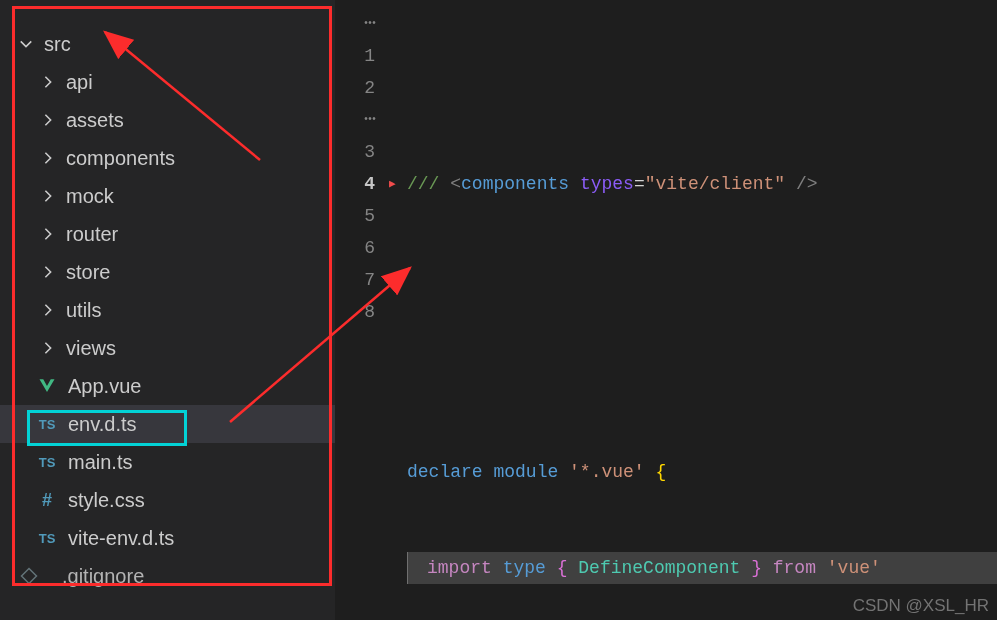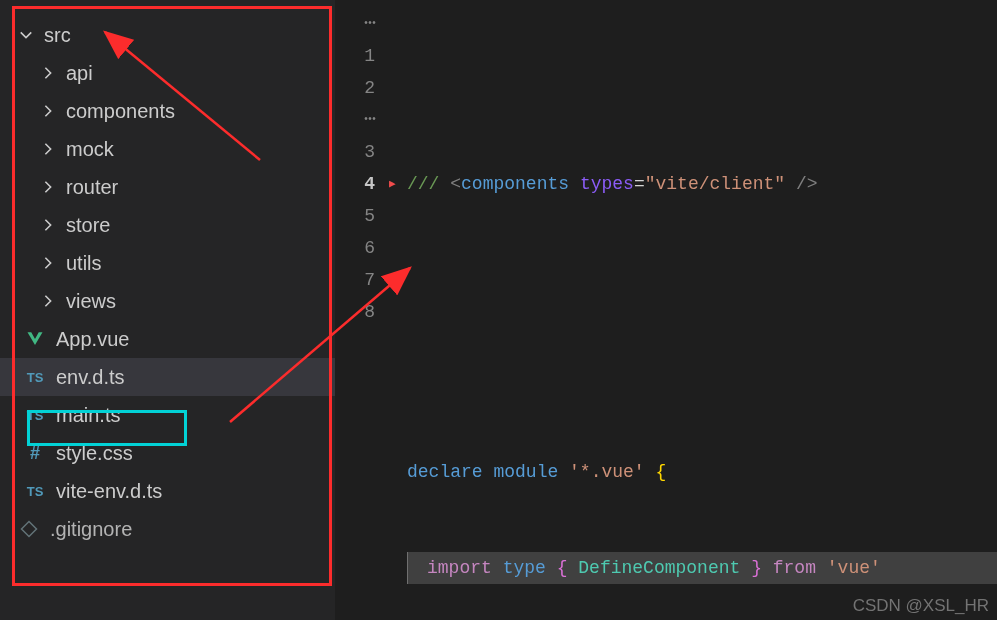--- a/index.html
+++ b/index.html
@@ -5,21 +5,21 @@
     * { box-sizing: border-box; margin: 0; padding: 0; }
     body {
       width: 997px; height: 620px;
       background: #1e1e1e; color: #cccccc;
       font-family: Consolas, "Courier New", monospace;
       font-size: 18px; overflow: hidden; position: relative;
     }
     .container { display: flex; width: 100%; height: 100%; }
     .sidebar {
       width: 335px; background: #252526; height: 100%;
-      padding-top: 16px; position: relative;
+      padding-top: 25px; position: relative;
       font-family: "Segoe UI", -apple-system, sans-serif;
       text-align: center;
     }
     .red-box {
       position: absolute; border: 3px solid #fc2c2c;
       left: 12px; top: 6px; width: 320px; height: 580px;
       pointer-events: none; z-index: 5;
     }
     .cyan-box {
       position: absolute; border: 3px solid #02d2d6;
@@ -32,21 +32,21 @@
       font-size: 20px; color: #cccccc;
     }
     .tree-item.selected { background: #37373d; }
     .chev {
       width: 16px; height: 16px; margin-left: 40px; margin-right: 10px;
       display: inline-flex; align-items: center; justify-content: center;
       font-size: 18px; color: #cccccc;
     }
     .chev.root { margin-left: 18px; }
     .icon {
-      width: 22px; height: 22px; margin-left: 24px; margin-right: 10px;
+      width: 22px; height: 22px; margin-left: 36px; margin-right: 10px;
       display: inline-flex; align-items: center; justify-content: center;
       font-size: 13px; font-weight: bold; font-family: "Segoe UI", sans-serif;
     }
     .icon.outside { margin-left: 18px; }
     .ts-icon { color: #519aba; }
     .vue-icon { color: #41b883; font-size: 16px; }
     .hash-icon { color: #519aba; font-size: 18px; }
     .gitignore-icon { color: #6d8086; font-size: 16px; }
     .editor { flex: 1; background: #1e1e1e; display: flex; height: 100%; }
     .gutter {
@@ -114,20 +114,28 @@
           </svg>
         </span>
       <span>api</span>
     </div>
     <div class="tree-item">
       <span class="chev">
           <svg width="14" height="14" viewBox="0 0 16 16">
             <path d="M5 2 L11 8 L5 14" stroke="#cccccc" stroke-width="1.8" fill="none"></path>
           </svg>
         </span>
+      <span>assets</span>
+    </div>
+    <div class="tree-item">
+      <span class="chev">
+          <svg width="14" height="14" viewBox="0 0 16 16">
+            <path d="M5 2 L11 8 L5 14" stroke="#cccccc" stroke-width="1.8" fill="none"></path>
+          </svg>
+        </span>
       <span>components</span>
     </div>
     <div class="tree-item">
       <span class="chev">
           <svg width="14" height="14" viewBox="0 0 16 16">
             <path d="M5 2 L11 8 L5 14" stroke="#cccccc" stroke-width="1.8" fill="none"></path>
           </svg>
         </span>
       <span>mock</span>
     </div>
@@ -181,21 +189,21 @@
       <span>main.ts</span>
     </div>
     <div class="tree-item">
       <span class="icon hash-icon">#</span>
       <span>style.css</span>
     </div>
     <div class="tree-item">
       <span class="icon ts-icon">TS</span>
       <span>vite-env.d.ts</span>
     </div>
-    <div class="tree-item" style="opacity:0.85;">
+    <div class="tree-item" style="opacity:0.85;gap:12px;">
       <span class="icon outside gitignore-icon">
         <svg width="18" height="18" viewBox="0 0 24 24">
             <path d="M12 2 L22 12 L12 22 L2 12 Z" fill="none" stroke="#6d8086" stroke-width="2"></path>
           </svg>
       </span>
       <span>.gitignore</span>
     </div>
 
     <div class="red-box"></div>
     <div class="cyan-box"></div>

